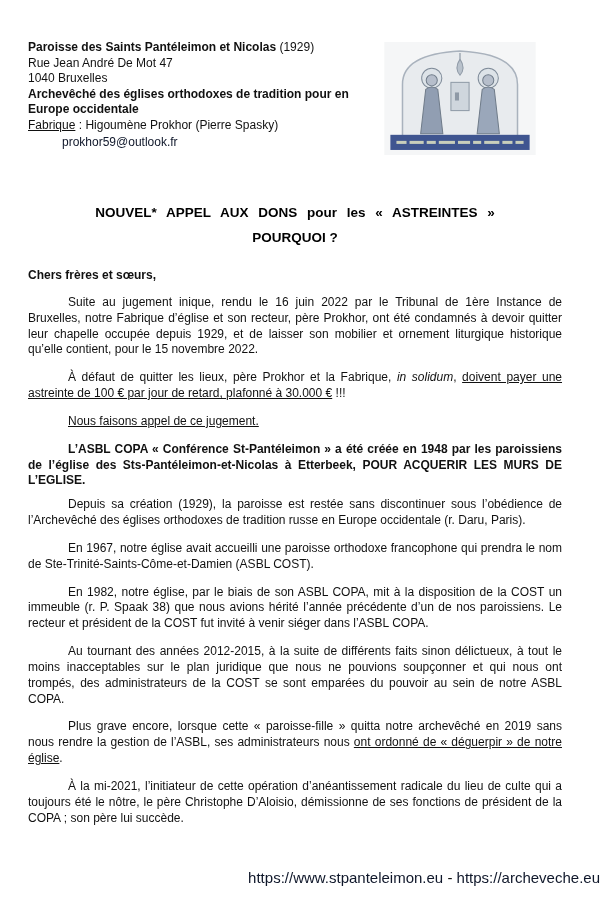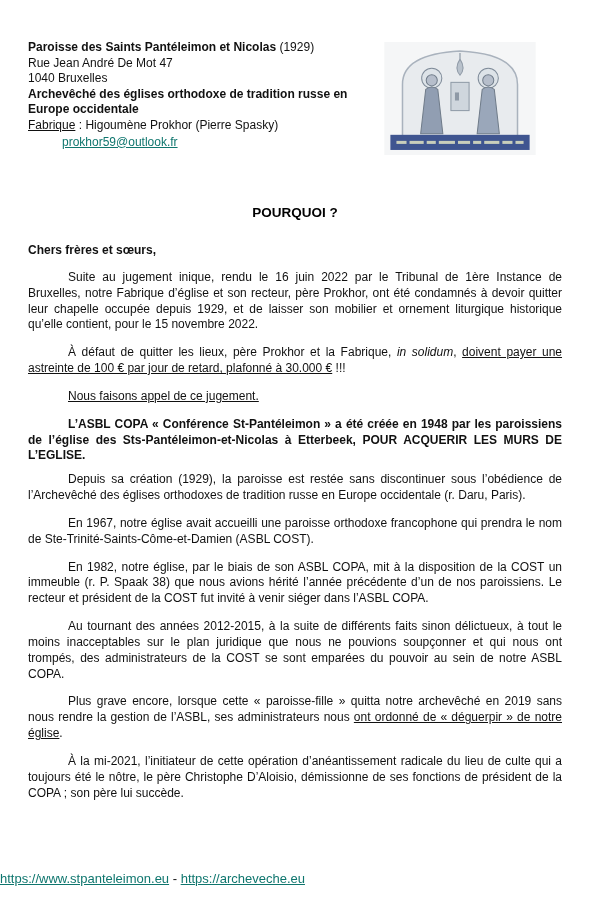--- a/index.html
+++ b/index.html
@@ -12,52 +12,52 @@
     position: relative;
     overflow: hidden;
   }
   .page { padding: 40px 38px 0 28px; }
 
   .header { display: flex; justify-content: space-between; align-items: flex-start; }
   .header-left { width: 358px; font-size: 12px; line-height: 1.3; }
   .bold { font-weight: 700; }
   .underline { text-decoration: underline; }
   .email-line { margin-left: 34px; margin-top: 1px; }
-  .link { color: #0f766e; text-decoration: underline; cursor: pointer; }
+  .link { color: #0f172a; cursor: pointer; }
 
   .logo-wrap { width: 152px; margin-right: 26px; margin-top: 2px; flex-shrink: 0; }
   .logo-wrap svg { display: block; }
 
   .title-block { text-align: center; margin-top: 50px; font-weight: 700; font-size: 13.5px; color: #000; }
   .title-line1 { word-spacing: 6px; }
   .title-line2 { margin-top: 10px; }
 
   .salutation { font-weight: 700; font-size: 12px; margin-top: 23px; }
 
   .doc-body { margin-top: 13px; font-size: 12px; line-height: 1.32; }
   .para { margin: 0 0 12px 0; text-align: justify; }
   .para.indent { text-indent: 40px; }
   .para.mb0 { margin-bottom: 8px; }
 
   .footer {
     position: absolute; bottom: 14px; left: 0; width: 100%;
-    text-align: left; font-size: 13px;
+    text-align: right; font-size: 15px;
   }
 </style>
 </head>
 <body>
 
 <div class="page">
 
   <div class="header">
     <div class="header-left">
       <div><span class="bold">Paroisse des Saints Pantéleimon et Nicolas</span><span> (1929)</span></div>
       <div>Rue Jean André De Mot 47</div>
       <div>1040 Bruxelles</div>
-      <div class="bold">Archevêché des églises orthodoxe de tradition russe en Europe occidentale</div>
+      <div class="bold">Archevêché des églises orthodoxes de tradition pour en Europe occidentale</div>
       <div><span class="underline">Fabrique</span><span> : Higoumène Prokhor (Pierre Spasky)</span></div>
       <div class="email-line"><a class="link">prokhor59@outlook.fr</a></div>
     </div>
 
     <div class="logo-wrap">
       <svg viewBox="0 0 150 112" width="152" height="113">
         <rect x="0" y="0" width="150" height="112" fill="#f5f6f7"></rect>
 
         <path d="M18 93 L18 42 Q18 12 75 9 Q132 12 132 42 L132 93 Z" fill="#e8ebee" stroke="#a9b2bd" stroke-width="1.5"></path>
 
@@ -84,20 +84,21 @@
           <rect x="88" y="98" width="8" height="3"></rect>
           <rect x="99" y="98" width="15" height="3"></rect>
           <rect x="117" y="98" width="10" height="3"></rect>
           <rect x="130" y="98" width="8" height="3"></rect>
         </g>
       </svg>
     </div>
   </div>
 
   <div class="title-block">
+    <div class="title-line1">NOUVEL* APPEL AUX DONS pour les « ASTREINTES »</div>
     <div class="title-line2">POURQUOI ?</div>
   </div>
 
   <div class="salutation">Chers frères et sœurs,</div>
 
   <div class="doc-body">
       <p class="para indent"><span>Suite au jugement inique, rendu le 16 juin 2022 par le Tribunal de 1ère Instance de Bruxelles, notre Fabrique d’église et son recteur, père Prokhor, ont été condamnés à devoir quitter leur chapelle occupée depuis 1929, et de laisser son mobilier et ornement liturgique historique qu’elle contient, pour le 15 novembre 2022.</span></p>
       <p class="para indent"><span>À défaut de quitter les lieux, père Prokhor et la Fabrique, </span><span style="font-style: italic;">in solidum</span><span>, </span><span style="text-decoration: underline;">doivent payer une astreinte de 100 € par jour de retard, plafonné à 30.000 €</span><span> !!!</span></p>
       <p class="para indent"><span style="text-decoration: underline;">Nous faisons appel de ce jugement.</span></p>
       <p class="para indent mb0"><span style="font-weight: 700;">L’ASBL COPA « Conférence St-Pantéleimon » a été créée en 1948 par les paroissiens de l’église des Sts-Pantéleimon-et-Nicolas à Etterbeek, POUR ACQUERIR LES MURS DE L’EGLISE.</span></p>

